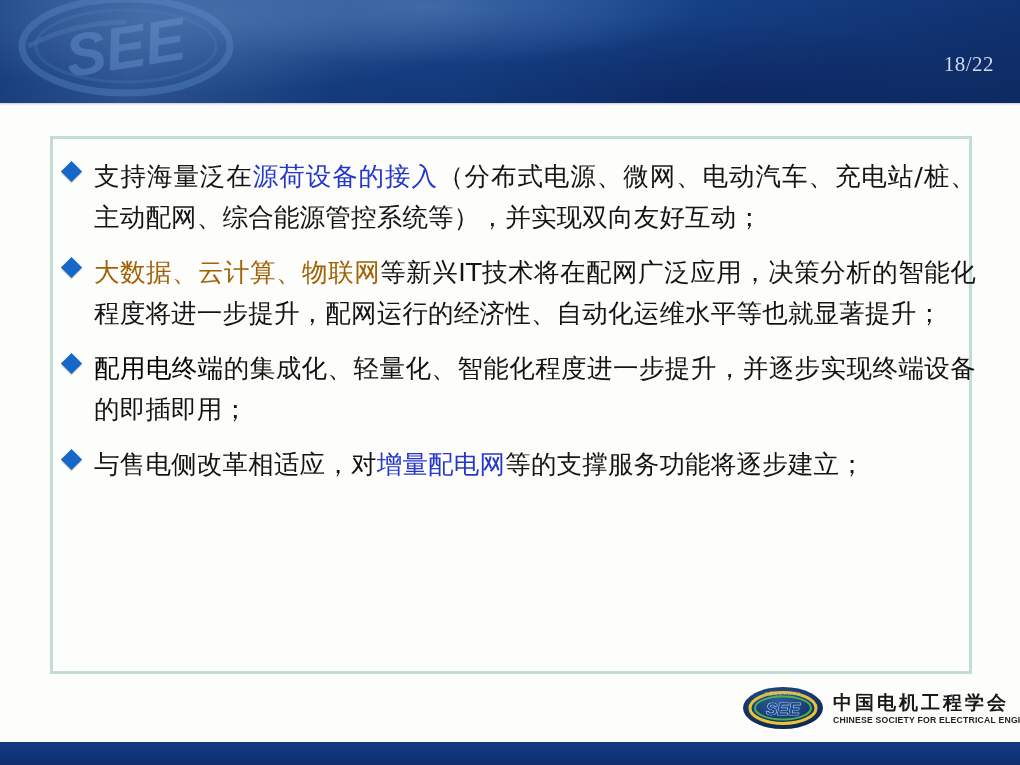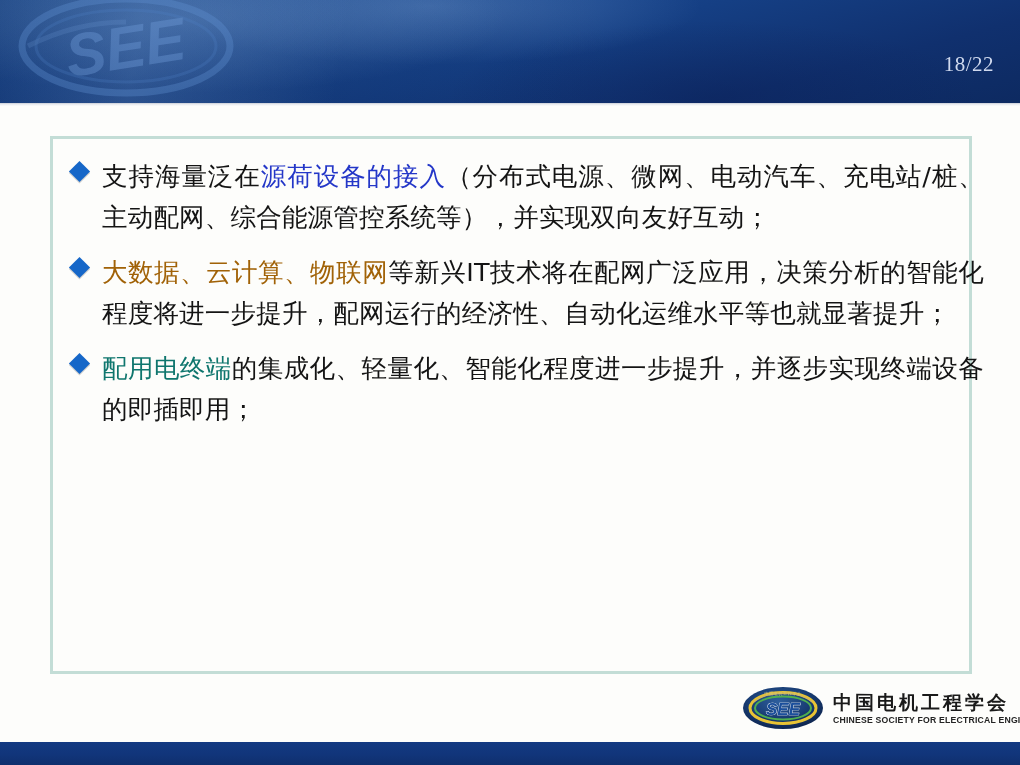--- a/index.html
+++ b/index.html
@@ -92,21 +92,21 @@
     left: 50px;
     top: 136px;
     width: 922px;
     height: 538px;
     box-sizing: border-box;
     border: 3px solid #c3ddd6;
     background: #fdfdfb;
   }
   .bullet-list {
     position: absolute;
-    left: 72px;
+    left: 64px;
     top: 156px;
     width: 912px;
   }
   .bullet-row {
     display: flex;
     align-items: flex-start;
     margin-bottom: 14px;
   }
   .bullet-marker {
     flex: 0 0 auto;
@@ -207,21 +207,25 @@
       <div class="bullet-row">
         <div class="bullet-marker"><span class="diamond" style="background: rgb(22, 103, 200);"></span></div>
         <div class="bullet-text" style="color: rgb(20, 20, 20);"><span>支持海量泛在</span><span class="hl" style="color: rgb(36, 55, 200);">源荷设备的接入</span><span>（分布式电源、微网、电动汽车、充电站/桩、主动配网、综合能源管控系统等），并实现双向友好互动；</span></div>
       </div>
       <div class="bullet-row">
         <div class="bullet-marker"><span class="diamond" style="background: rgb(22, 103, 200);"></span></div>
         <div class="bullet-text" style="color: rgb(20, 20, 20);"><span class="hl" style="color: #a16207; margin-top: 20px;">大数据、云计算、物联网</span><span>等新兴IT技术将在配网广泛应用，决策分析的智能化程度将进一步提升，配网运行的经济性、自动化运维水平等也就显著提升；</span></div>
       </div>
       <div class="bullet-row">
         <div class="bullet-marker"><span class="diamond" style="background: rgb(22, 103, 200);"></span></div>
-        <div class="bullet-text" style="color: rgb(20, 20, 20);"><span class="hl" style="color: #0f766e;">配用电终端</span><span>的集成化、轻量化、智能化程度进一步提升，并逐步实现终端设备的即插即用；</span></div>
+        <div class="bullet-text" style="color: rgb(20, 20, 20);"><span class="hl" style="color: #000000;">配用电终端</span><span>的集成化、轻量化、智能化程度进一步提升，并逐步实现终端设备的即插即用；</span></div>
+      </div>
+      <div class="bullet-row">
+        <div class="bullet-marker"><span class="diamond" style="background: rgb(22, 103, 200);"></span></div>
+        <div class="bullet-text" style="color: rgb(20, 20, 20);"><span>与售电侧改革相适应，对</span><span class="hl" style="color: rgb(36, 55, 200);">增量配电网</span><span>等的支撑服务功能将逐步建立；</span></div>
       </div>
     </div>
 
   <div class="footer-logo">
     <svg class="emblem" viewBox="0 0 82 44">
       <defs>
         <radialGradient id="ovalGrad" cx="45%" cy="35%" r="72%">
           <stop offset="0%" stop-color="#2e5f9e"></stop>
           <stop offset="58%" stop-color="#16396f"></stop>
           <stop offset="100%" stop-color="#0b2047"></stop>

